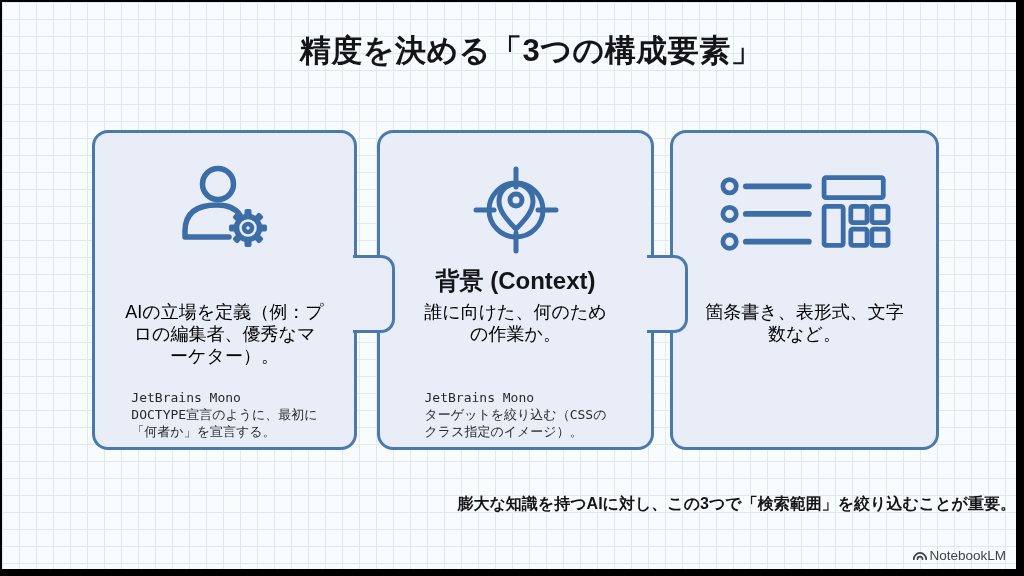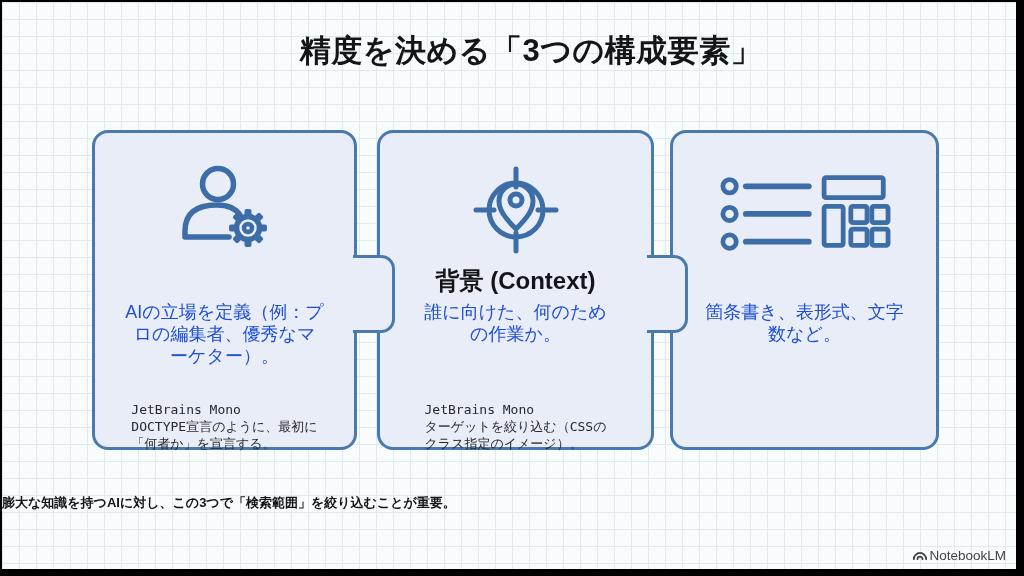--- a/index.html
+++ b/index.html
@@ -62,57 +62,57 @@
     font-weight: 800;
     color: var(--text-primary, #141518);
   }
   .card-body {
     position: absolute;
     top: 168px; left: 0; right: 0;
     text-align: center;
     font-size: 18px;
     line-height: 22px;
     font-weight: 500;
-    color: #1d4ed8;
+    color: #000000;
     white-space: pre-line;
   }
   .card-note {
     position: absolute;
     top: 252px; left: 0; right: 0;
     font-family: "DejaVu Sans Mono", "Liberation Mono", monospace;
     font-size: 13px;
     line-height: 17px;
     color: #26292d;
     white-space: pre;
   }
   .card-note > span {
     display: block;
     width: fit-content;
-    margin: 16px auto;
+    margin: 4px auto;
     text-align: left;
     white-space: pre;
   }
   .icon {
     position: absolute;
     left: 50%;
     transform: translateX(-50%);
     stroke: var(--icon-stroke, #3c6da7);
     fill: none;
     stroke-linecap: round;
     stroke-linejoin: round;
   }
   .icon-user-gear { top: 26px; width: 96px;  height: 94px; }
   .icon-target-pin { top: 24px; width: 100px; height: 100px; }
   .icon-list-table { top: 38px; width: 172px; height: 84px; }
   .tooth { fill: var(--icon-stroke, #3c6da7); stroke: none; }
   .statement {
     position: absolute;
     top: 492px; left: 0; right: 0;
-    text-align: left;
-    font-size: 13px;
+    text-align: right;
+    font-size: 16px;
     font-weight: 700;
     color: var(--text-primary, #141518);
   }
   .watermark {
     position: absolute;
     top: 546px; right: 10px;
     display: flex;
     align-items: center;
     gap: 1px;
     color: var(--watermark, #3f4346);

